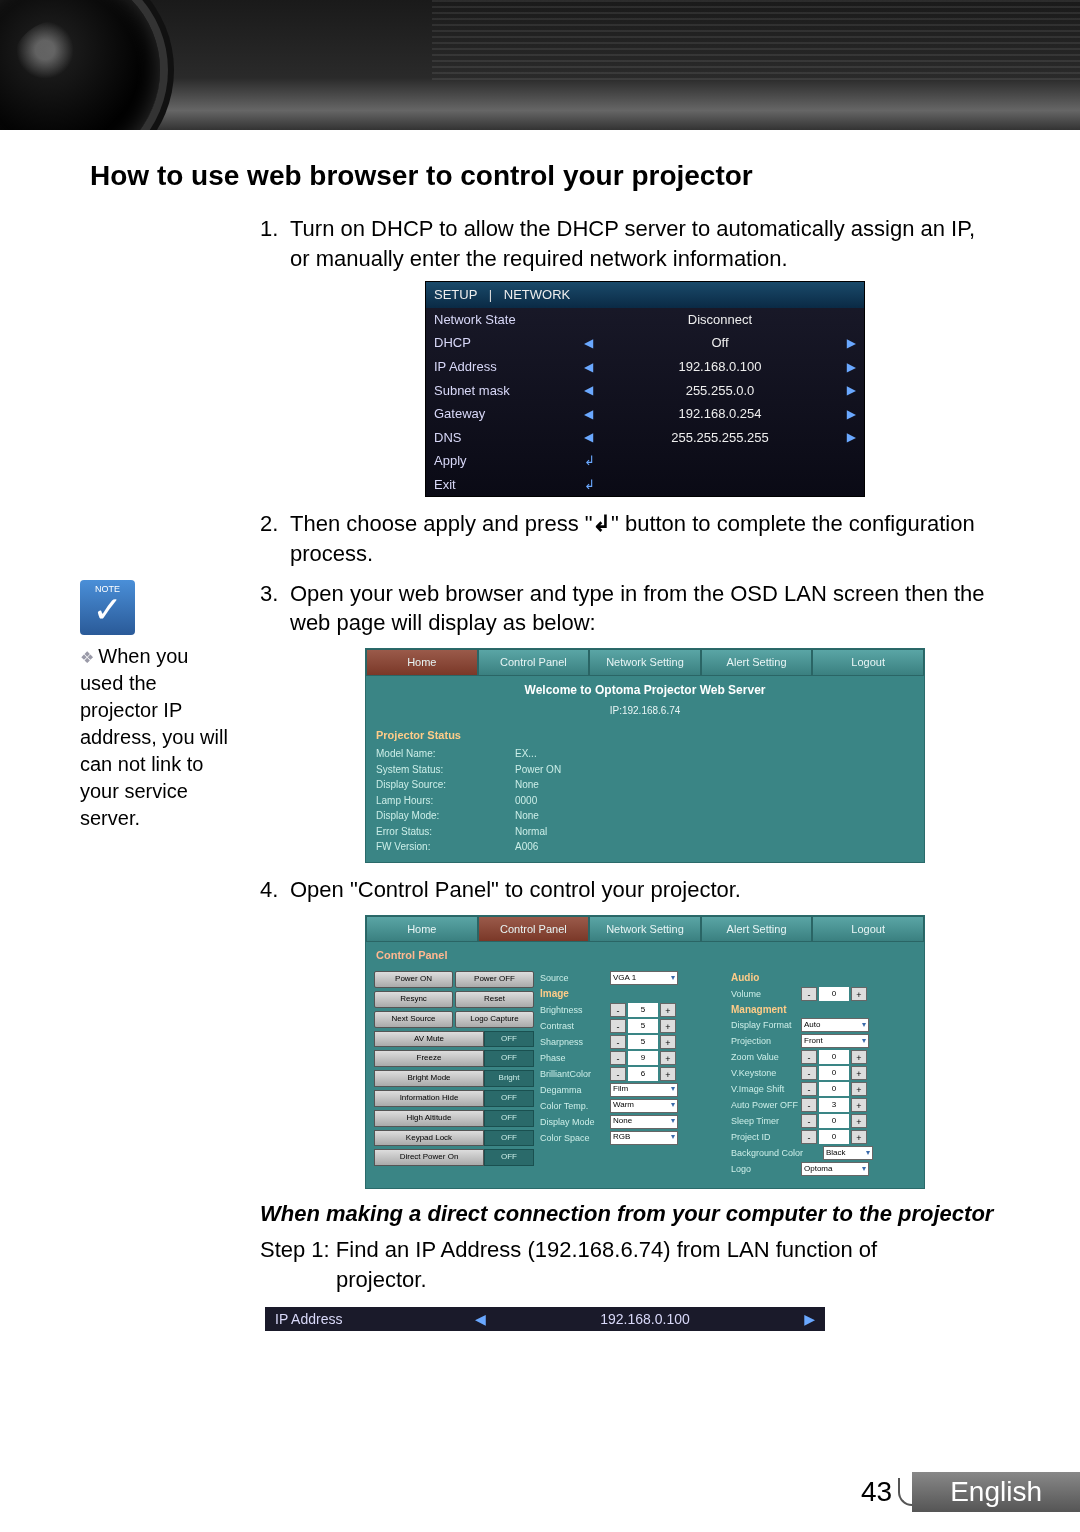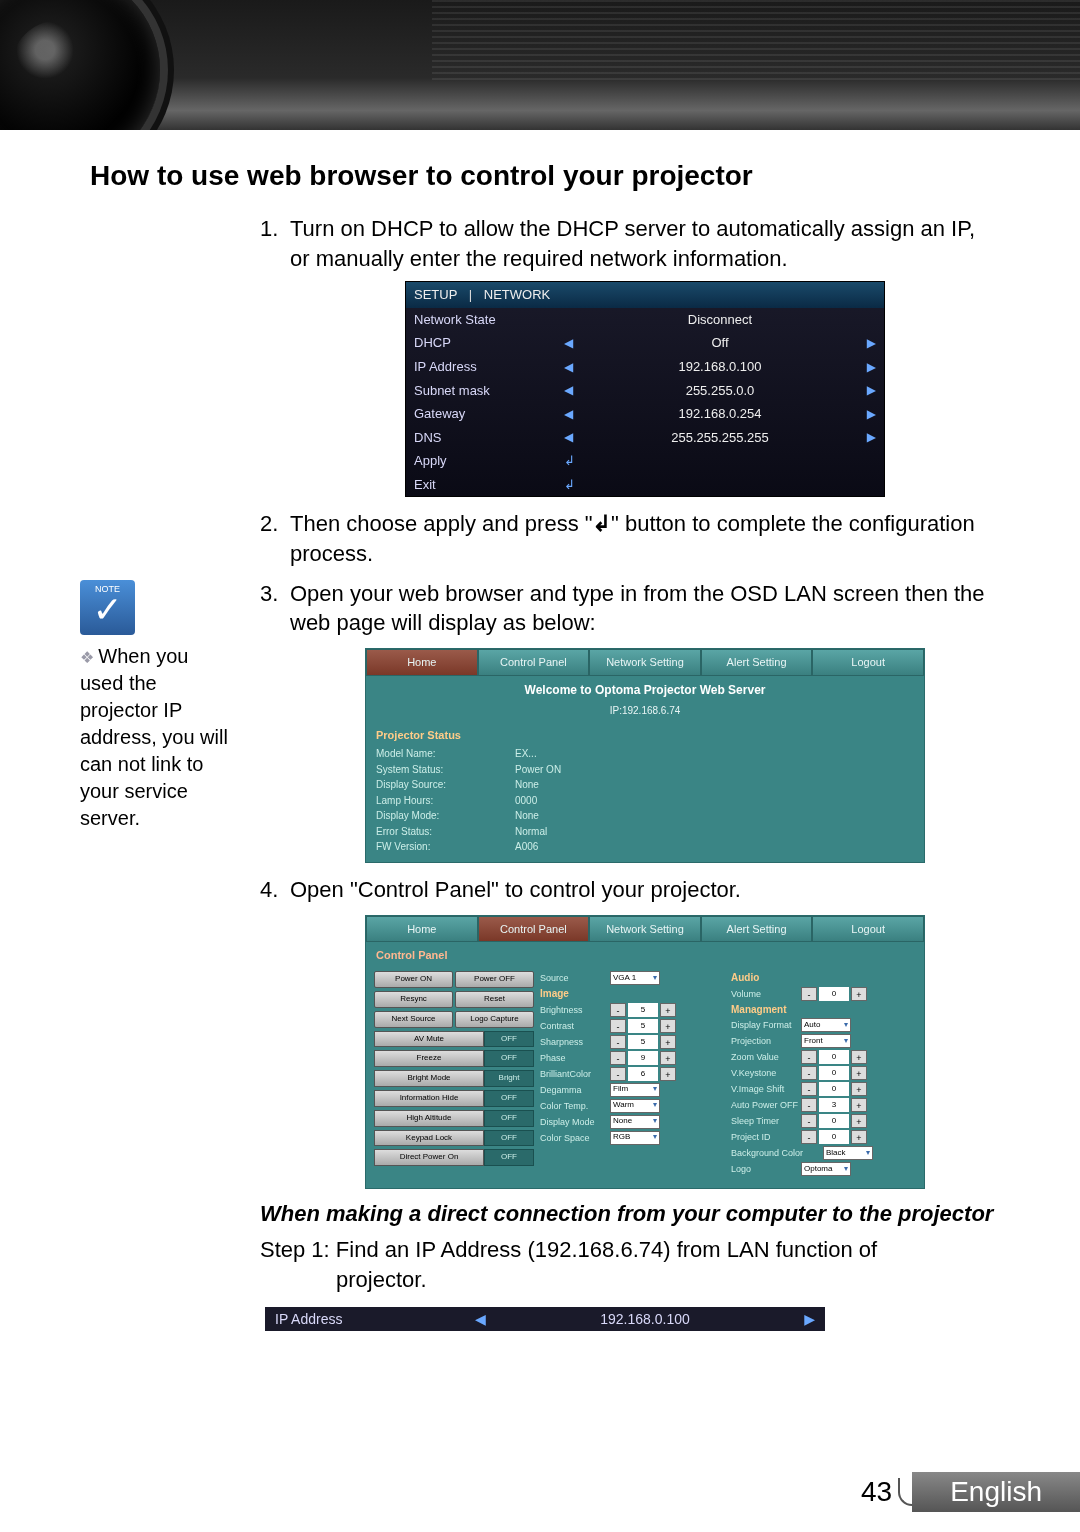--- a/index.html
+++ b/index.html
@@ -13,21 +13,21 @@
   .banner-title { position: absolute; right: 80px; top: 35px; color: #fff; font-size: 52px; font-style: italic; font-weight: bold; }
   
   .content { padding: 30px 80px 0 90px; }
   h2 { font-size: 28px; margin-bottom: 22px; }
   ol.main { list-style: none; counter-reset: item; padding-left: 170px; }
   ol.main > li { counter-increment: item; position: relative; font-size: 22px; line-height: 1.35; margin-bottom: 10px; padding-left: 30px; }
   ol.main > li::before { content: counter(item) "."; position: absolute; left: 0; }
   .enter-glyph { font-family: Arial; font-weight: bold; }
   
   
-  .osd { width: 480px; margin: 8px auto 12px; background: linear-gradient(to bottom, #1a1a2a, #0a0a15); color: #eee; font-size: 13px; border: 1px solid #000; }
+  .osd { width: 440px; margin: 8px auto 12px; background: linear-gradient(to bottom, #1a1a2a, #0a0a15); color: #eee; font-size: 13px; border: 1px solid #000; }
   .osd-head { background: linear-gradient(to bottom, #1a4a6a, #0a2a45); padding: 4px 8px; }
   .osd-head span:nth-child(2) { margin: 0 8px; color: #ddd; }
   .osd-row { display: flex; align-items: center; padding: 3px 8px; }
   .osd-row .lbl { flex: 0 0 150px; color: #d8d8f8; }
   .osd-row .arrL, .osd-row .arrR { color: #6aa8ff; font-size: 12px; cursor: pointer; }
   .osd-row .val { flex: 1; text-align: center; }
   .osd-row .ret { color: #6aa8ff; }
   
   
   .note-area { position: absolute; left: 80px; top: 580px; width: 155px; }
@@ -56,21 +56,21 @@
   .mbtn { flex: 1; background: linear-gradient(to bottom, #ddd, #aaa); color: #000; text-align: center; padding: 2px; border: 1px solid #555; font-size: 8px; border-radius: 2px; }
   .togl { display: flex; margin-bottom: 3px; }
   .togl .tn { flex: 1; background: linear-gradient(to bottom, #ddd, #aaa); color: #000; text-align: center; padding: 2px; border: 1px solid #555; font-size: 8px; }
   .togl .tv { width: 50px; background: #2a6a6a; color: #cceee8; text-align: center; padding: 2px; border: 1px solid #1a5050; font-size: 8px; }
   .col2, .col3 { flex: 1; }
   .sect { color: #ffcc88; font-weight: bold; font-size: 10px; margin-bottom: 2px; }
   .prow { display: flex; align-items: center; margin-bottom: 2px; gap: 2px; }
   .prow .pk { width: 68px; color: #cceee8; }
   .adj { width: 16px; height: 14px; background: #ddd; color: #000; text-align: center; font-size: 9px; line-height: 14px; border: 1px solid #666; }
   .numv { width: 30px; height: 14px; background: #fff; color: #000; text-align: center; font-size: 8px; line-height: 14px; }
-  .sel2 { width: 50px; height: 14px; background: #fff; color: #000; font-size: 8px; padding: 0 2px; display: flex; justify-content: space-between; align-items: center; border: 1px solid #666; }
+  .sel2 { width: 68px; height: 14px; background: #fff; color: #000; font-size: 8px; padding: 0 2px; display: flex; justify-content: space-between; align-items: center; border: 1px solid #666; }
   .sel2::after { content: "▾"; color: #3a6aaa; font-size: 8px; }
   
   .subh { font-size: 22px; font-style: italic; font-weight: bold; margin: 10px 0 8px 170px; }
   .step { font-size: 22px; line-height: 1.35; margin-left: 170px; }
   
   
   .ipbar { width: 560px; margin: 12px auto; background: #1a1a2a; display: flex; align-items: center; padding: 4px 10px; color: #d8d8f8; font-size: 14px; }
   .ipbar .l { flex: 0 0 200px; }
   .ipbar .a { color: #6aa8ff; }
   .ipbar .v { flex: 1; text-align: center; }

